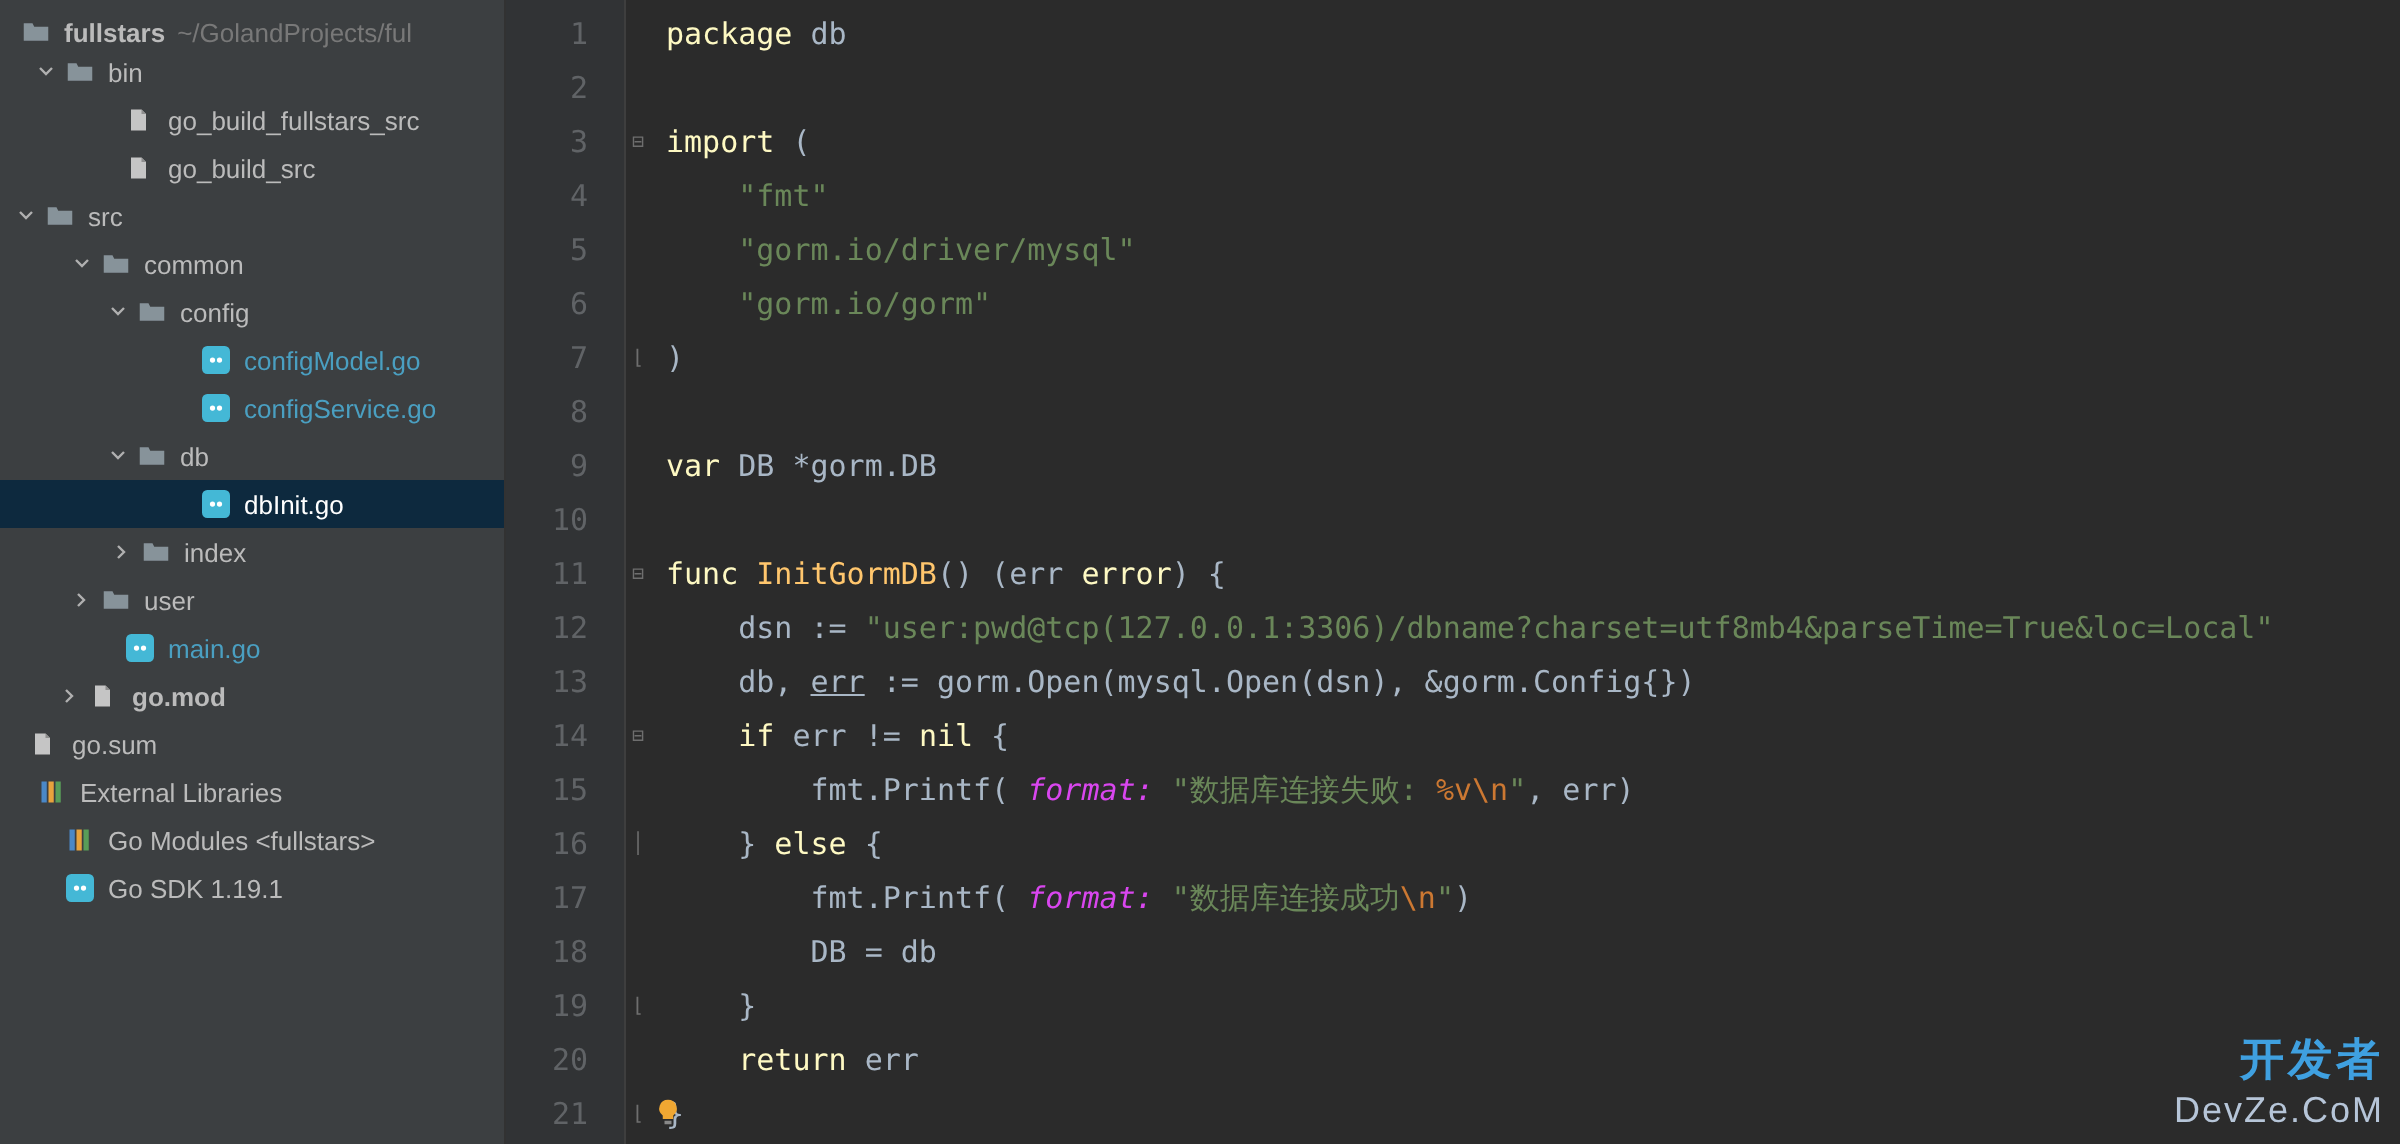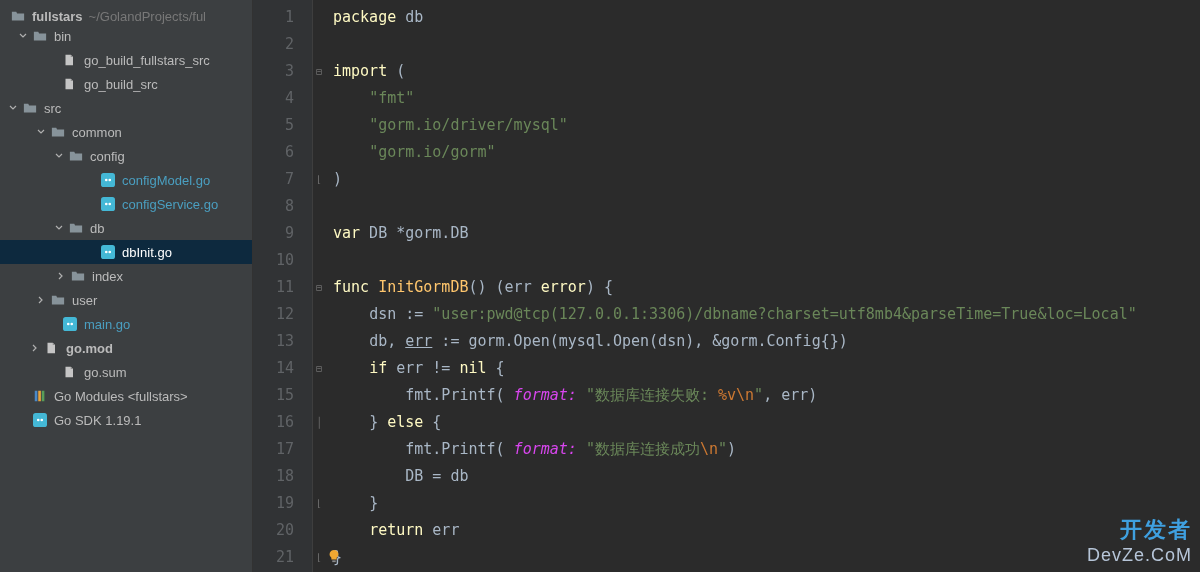--- a/index.html
+++ b/index.html
@@ -305,29 +305,40 @@
           </svg>
         </span>
         <span class="icon">
           <svg class="file-svg" viewBox="0 0 16 16" width="12" height="14">
             <path d="M2 1h7l3 3v11H2z" fill="#c5c5c5"></path>
             <path d="M9 1v3h3" fill="#8e8e8e"></path>
           </svg>
         </span>
         <span class="label">go.mod</span>
       </div>
-      <div class="tree-row" style="padding-left: 48px;">
+      <div class="tree-row" style="">
         <span class="chevron"></span>
         <span class="icon">
           <svg class="file-svg" viewBox="0 0 16 16" width="12" height="14">
             <path d="M2 1h7l3 3v11H2z" fill="#c5c5c5"></path>
             <path d="M9 1v3h3" fill="#8e8e8e"></path>
           </svg>
         </span>
         <span class="label">go.sum</span>
+      </div>
+      <div class="tree-row" style="padding-left: 4px;">
+        <span class="chevron"></span>
+        <span class="icon">
+          <svg viewBox="0 0 16 16" width="14" height="14">
+            <rect x="2" y="2" width="3" height="12" fill="#4a88c7"></rect>
+            <rect x="6" y="2" width="3" height="12" fill="#e8a33d"></rect>
+            <rect x="10" y="2" width="3" height="12" fill="#589d58"></rect>
+          </svg>
+        </span>
+        <span class="label">External Libraries</span>
       </div>
       <div class="tree-row" style="padding-left: 18px;">
         <span class="chevron"></span>
         <span class="icon">
           <svg viewBox="0 0 16 16" width="14" height="14">
             <rect x="2" y="2" width="3" height="12" fill="#4a88c7"></rect>
             <rect x="6" y="2" width="3" height="12" fill="#e8a33d"></rect>
             <rect x="10" y="2" width="3" height="12" fill="#589d58"></rect>
           </svg>
         </span>

